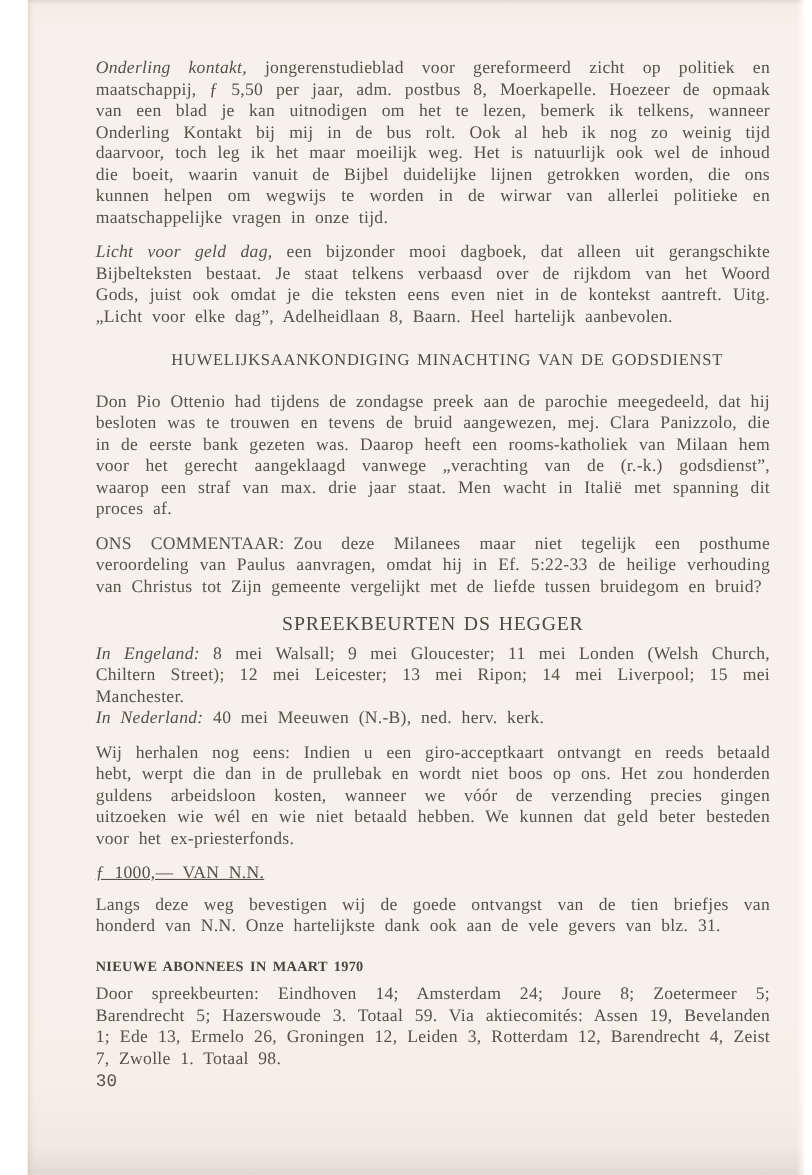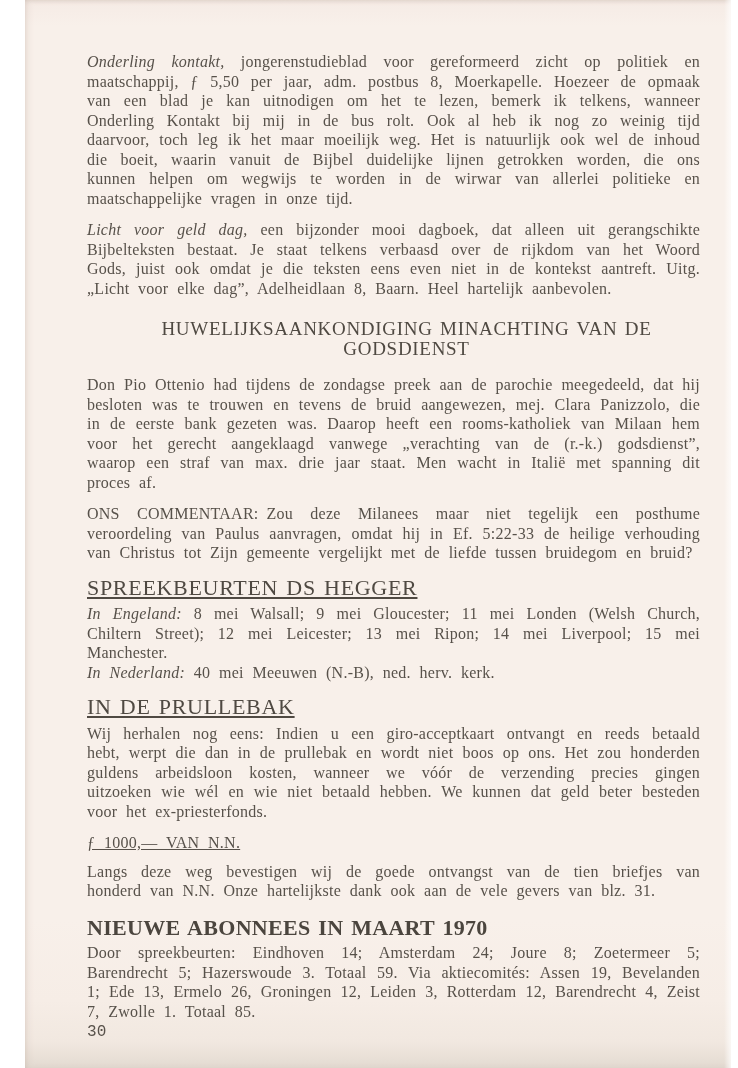--- a/index.html
+++ b/index.html
@@ -36,34 +36,33 @@
     word-spacing:4.5px;
   }
   p { margin:0 0 12px 0; }
   .tight { margin-bottom:0; }
   .after-block { margin-bottom:12px; }
   .it { font-style:italic; }
   .lead-caps { margin-right:8px; }
   .h-center {
     text-align:center; padding-left:26px;
     letter-spacing:.7px; word-spacing:2px;
-    color:#4f4942; font-size:19px;
+    color:#4f4942; font-size:15px;
     margin:21px 0 17px 0;
   }
   .h-right {
-    text-align:left;
+    text-align:center;
     letter-spacing:.7px; word-spacing:2px;
-    color:#4f4942; font-size:22px;
+    color:#4f4942; font-size:18px;
     margin:15px 0 7px 0;
-    text-decoration:underline;
   }
   .h-bold {
     font-weight:bold; text-align:left;
     letter-spacing:.3px; word-spacing:2px;
-    color:#4b453e; font-size:22px;
+    color:#4b453e; font-size:13px;
     margin:17px 0 6px 0;
   }
   .line-right { text-align:left; margin:12px 0 9px 0;text-decoration:underline; }
   .pageno { text-align:left; margin:2px 0 0 0;font-family:Liberation Mono, monospace; }
 </style>
 </head>
 <body>
 
 <div class="sheet">
   <div class="content">
@@ -77,28 +76,27 @@
     <p><span>Don Pio Ottenio had tijdens de zondagse preek aan de parochie meegedeeld, dat hij besloten was te trouwen en tevens de bruid aangewezen, mej. Clara Panizzolo, die in de eerste bank gezeten was. Daarop heeft een rooms-katholiek van Milaan hem voor het gerecht aangeklaagd vanwege „verachting van de (r.-k.) godsdienst”, waarop een straf van max. drie jaar staat. Men wacht in Italië met spanning dit proces af.</span></p>
 
     <p><span class="lead-caps">ONS COMMENTAAR:</span><span>Zou deze Milanees maar niet tegelijk een posthume veroordeling van Paulus aanvragen, omdat hij in Ef. 5:22-33 de heilige verhouding van Christus tot Zijn gemeente vergelijkt met de liefde tussen bruidegom en bruid?</span></p>
 
     <div class="h-right">SPREEKBEURTEN DS HEGGER</div>
 
     <p class="tight"><span class="it">In Engeland:</span><span> 8 mei Walsall; 9 mei Gloucester; 11 mei Londen (Welsh Church, Chiltern Street); 12 mei Leicester; 13 mei Ripon; 14 mei Liverpool; 15 mei Manchester.</span></p>
 
     <p class="after-block"><span class="it">In Nederland:</span><span> 40 mei Meeuwen (N.-B), ned. herv. kerk.</span></p>
 
-    <div class="h-right">IN DE PRULLEBAK</div>
 
     <p><span>Wij herhalen nog eens: Indien u een giro-acceptkaart ontvangt en reeds betaald hebt, werpt die dan in de prullebak en wordt niet boos op ons. Het zou honderden guldens arbeidsloon kosten, wanneer we vóór de verzending precies gingen uitzoeken wie wél en wie niet betaald hebben. We kunnen dat geld beter besteden voor het ex-priesterfonds.</span></p>
 
     <div class="line-right">ƒ 1000,— VAN N.N.</div>
 
     <p><span>Langs deze weg bevestigen wij de goede ontvangst van de tien briefjes van honderd van N.N. Onze hartelijkste dank ook aan de vele gevers van blz. 31.</span></p>
 
     <div class="h-bold">NIEUWE ABONNEES IN MAART 1970</div>
 
-    <p class="tight"><span>Door spreekbeurten: Eindhoven 14; Amsterdam 24; Joure 8; Zoetermeer 5; Barendrecht 5; Hazerswoude 3. Totaal 59. Via aktiecomités: Assen 19, Bevelanden 1; Ede 13, Ermelo 26, Groningen 12, Leiden 3, Rotterdam 12, Barendrecht 4, Zeist 7, Zwolle 1. Totaal 85.</span></p>
+    <p class="tight"><span>Door spreekbeurten: Eindhoven 14; Amsterdam 24; Joure 8; Zoetermeer 5; Barendrecht 5; Hazerswoude 3. Totaal 59. Via aktiecomités: Assen 19, Bevelanden 1; Ede 13, Ermelo 26, Groningen 12, Leiden 3, Rotterdam 12, Barendrecht 4, Zeist 7, Zwolle 1. Totaal 98.</span></p>
 
     <p class="pageno">30</p>
 
   </div>
 </div>
 
 </body></html>

